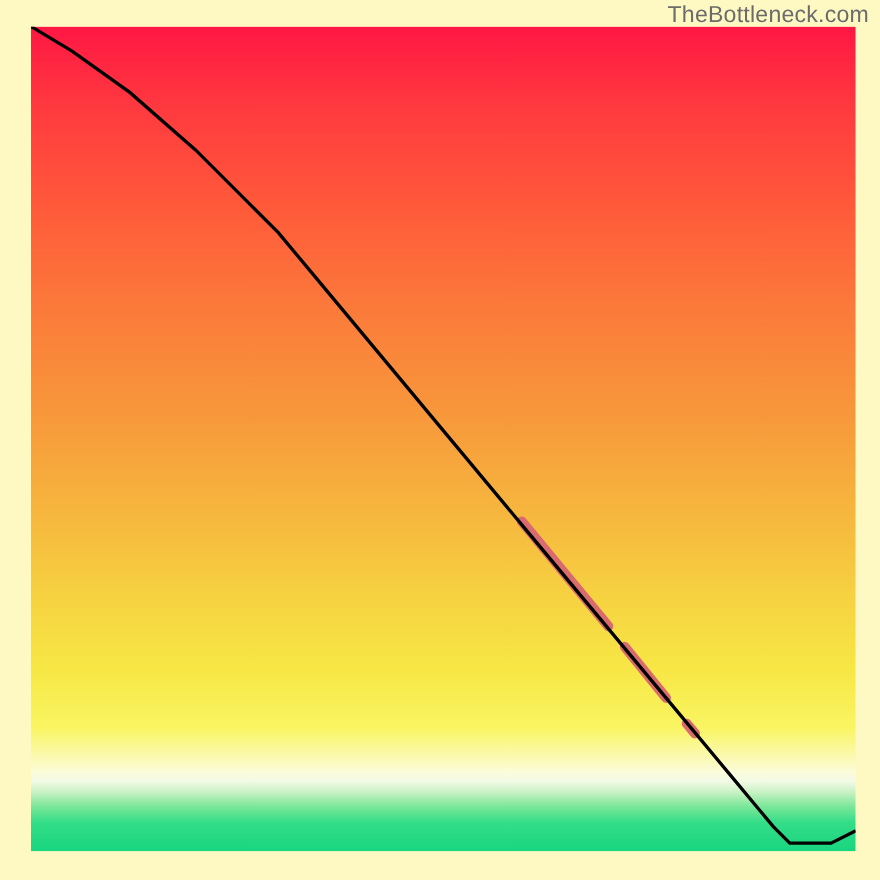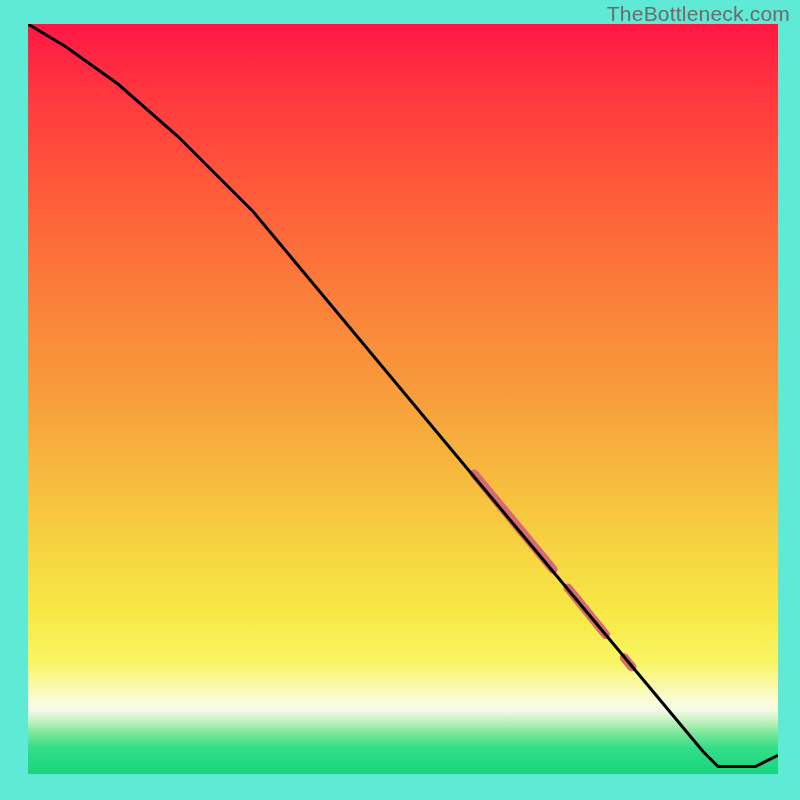--- a/index.html
+++ b/index.html
@@ -10,21 +10,21 @@
     background: #000;
     overflow: hidden;
     font-family: Arial, Helvetica, sans-serif;
   }
   .frame {
     position: absolute;
     left: 0;
     top: 0;
     width: 800px;
     height: 800px;
-    background: #5eead4;
+    background: #fef9c3;
   }
   .plot {
     position: absolute;
     left: 28px;
     top: 24px;
     width: 750px;
     height: 750px;
     overflow: hidden;
   }
   .watermark {

